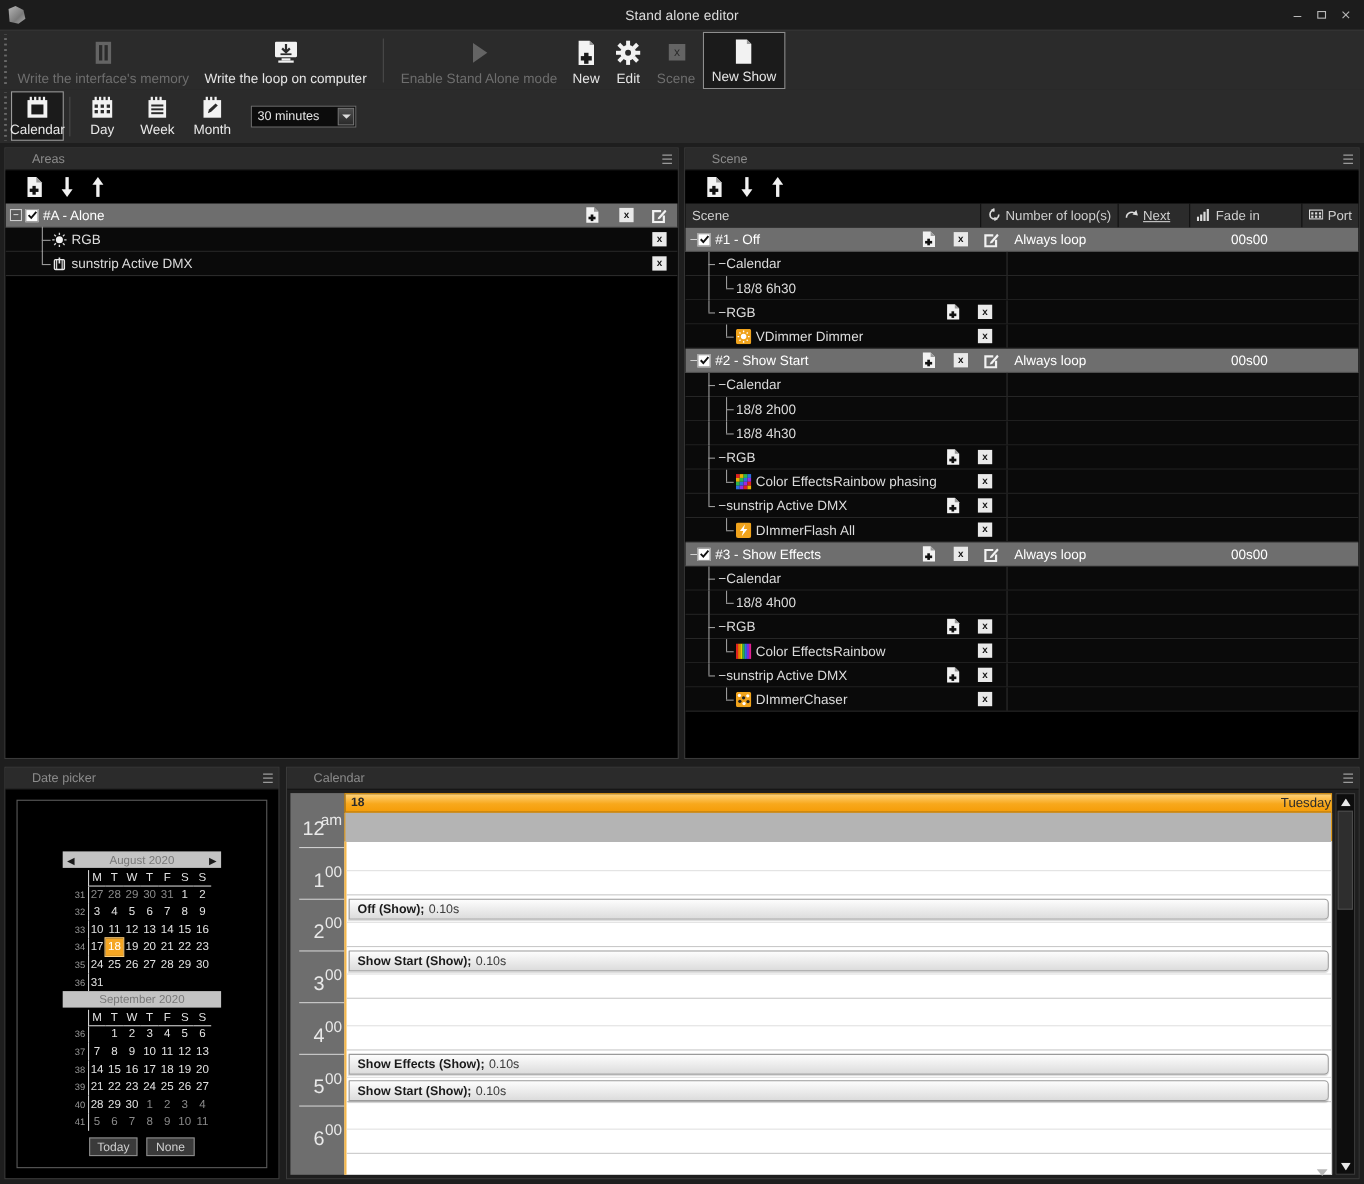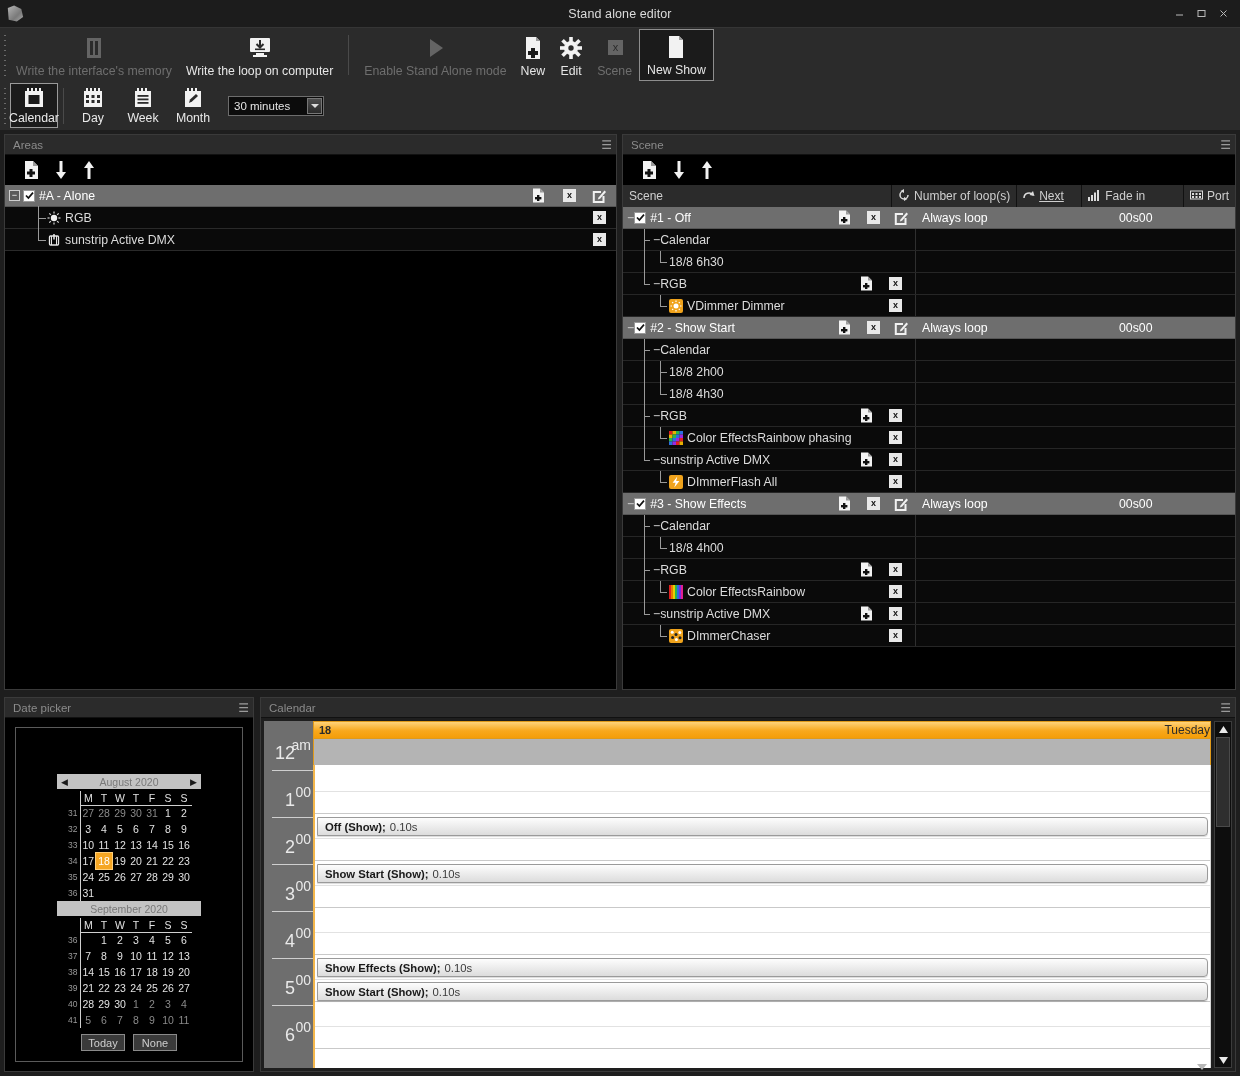--- a/index.html
+++ b/index.html
@@ -93,21 +93,21 @@
     width:0;height:0;border-left:4px solid transparent;border-right:4px solid transparent;
     border-top:4px solid #ddd; display:block;
   }
 
   
   .panel { position: absolute; background: #1e1e1e; border: 1px solid #3a3a3a; }
   .panel-head {
     height: 20px; background: #2b2b2b; display: flex; align-items: center;
     padding: 0 4px 0 8px; border-bottom: 1px solid #111;
   }
-  .panel-head .ptitle { font-size: 11.5px; color: #8b8b8b; flex: 1; }
+  .panel-head .ptitle { font-size: 11.5px; color: #8b8b8b; flex: 1; margin-left: 16px; }
   .panel-head .pmenu { color: #9a9a9a; font-size: 12px; line-height: 1; letter-spacing: 0; }
   .panel-body { position: absolute; left: 0; right: 0; top: 20px; bottom: 0; background: #000; overflow: hidden; }
 
   #areas-panel  { left: 4px;   top: 134px; width: 613px; height: 556px; }
   #scene-panel  { left: 622px; top: 134px; width: 614px; height: 556px; }
   #date-panel   { left: 4px;   top: 697px; width: 250px; height: 375px; }
   #cal-panel    { left: 260px; top: 697px; width: 976px; height: 375px; }
 
   
   .tree-tools { height: 30px; display: flex; align-items: center; gap: 14px; padding-left: 18px; background:#000; }

